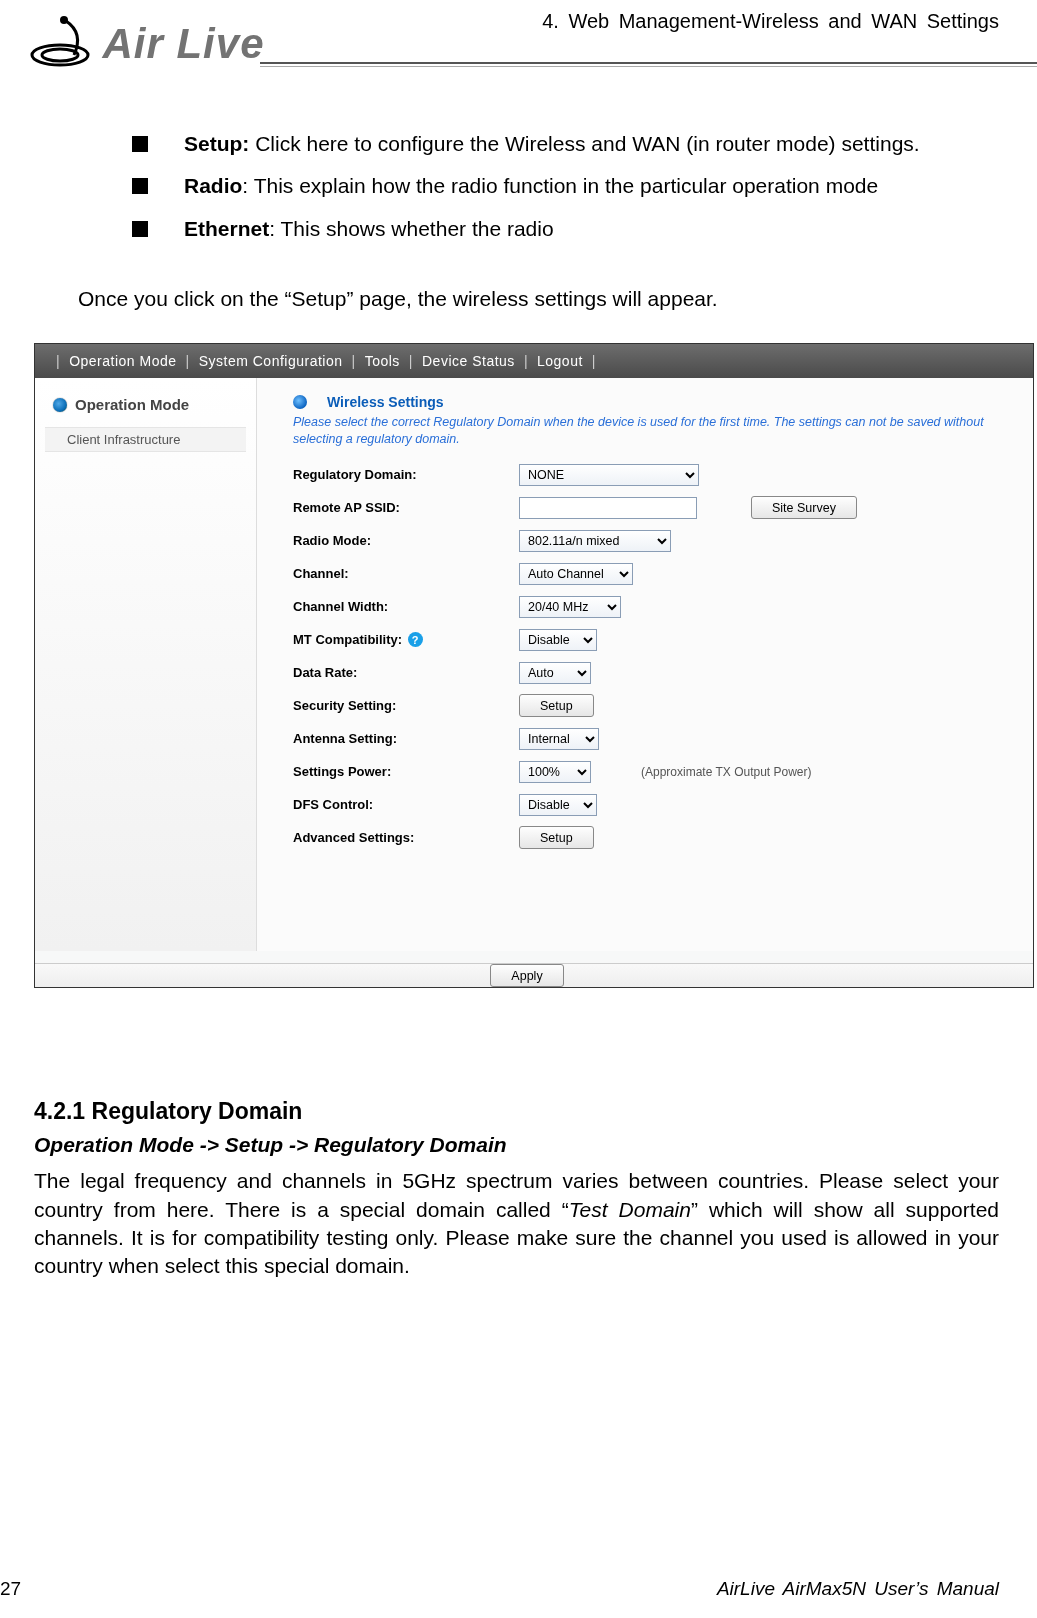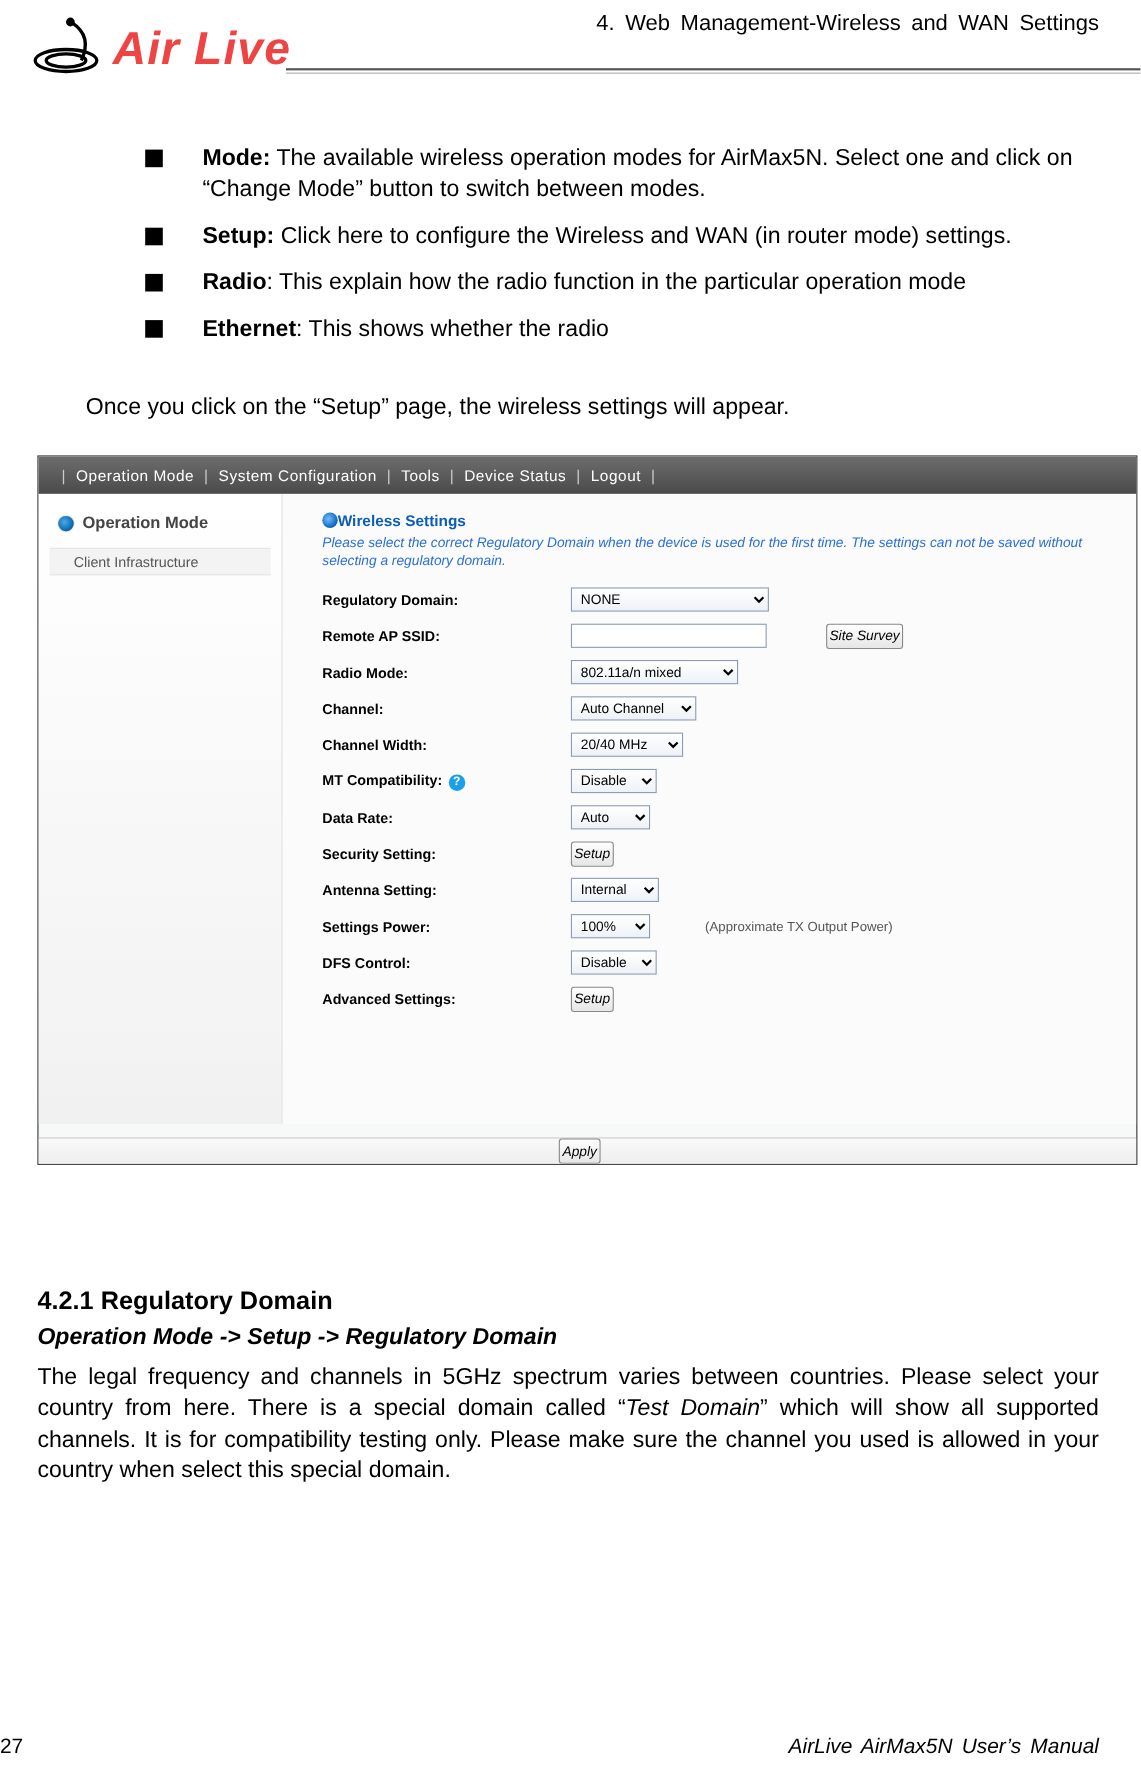--- a/index.html
+++ b/index.html
@@ -31,21 +31,21 @@
   }
   .logo-swirl {
     display: inline-block;
     vertical-align: middle;
   }
   .logo-text {
     font-size: 42px;
     font-weight: bold;
     font-style: italic;
     letter-spacing: 1px;
-    color: #ef4444;
+    color: #737373;
     vertical-align: middle;
     margin-left: 6px;
   }
   .header-rule {
     position: absolute;
     left: 260px;
     right: 0;
     bottom: 34px;
     height: 14px;
   }
@@ -136,21 +136,21 @@
     font-size: 13px;
     color:#000;
     background:#fbfbfb;
   }
   .panel-title {
     color:#0b5db8;
     font-weight:bold;
     font-size:14px;
     display:flex;
     align-items:center;
-    gap:0;
+    gap:20px;
     margin-bottom:4px;
   }
   .panel-title .blue-dot{
     width:14px;height:14px;border-radius:50%;
     background: radial-gradient(circle at 40% 40%, #6fc0ff 0%, #0a62c0 70%);
   }
   .panel-note {
     color:#2a6fd8;
     font-style:italic;
     font-size:12.5px;
@@ -173,27 +173,26 @@
     font-size:12.5px;
     font-family: Arial;
     border:1px solid #8a9db5;
     background: linear-gradient(#fff,#eef2f7);
     height:22px;
     padding: 1px 4px;
     color:#000;
   }
   input[type=text]{ background:#fff; }
   .btn {
-    padding: 2px 2px;
+    padding: 2px 20px;
     height:23px;
     background: linear-gradient(#fefefe,#e6e6e6);
     border:1px solid #888;
     border-radius:3px;
     cursor:pointer;
-    font-style:italic;
   }
   .help-icon {
     display:inline-flex;
     width:15px;height:15px;border-radius:50%;
     background:#1aa0e8;color:#fff;
     align-items:center;justify-content:center;
     font-size:11px;font-weight:bold;
     margin-left:2px;
   }
   .approx {
@@ -264,23 +263,20 @@
   <div class="header-rule">
     <div class="l1"></div>
       <div class="l2"></div>
   </div>
 </div>
 
 <div class="content">
 
   <div class="bullets">
     <div class="bullet-item">
-      <b>Mode:</b><span> The available wireless operation modes for AirMax5N. Select one and click on “Change Mode” button to switch between modes.</span>
-    </div>
-    <div class="bullet-item">
       <b>Setup:</b><span> Click here to configure the Wireless and WAN (in router mode) settings.</span>
     </div>
     <div class="bullet-item">
       <b>Radio</b><span>: This explain how the radio function in the particular operation mode</span>
     </div>
     <div class="bullet-item">
       <b>Ethernet</b><span>: This shows whether the radio</span>
     </div>
   </div>
 

